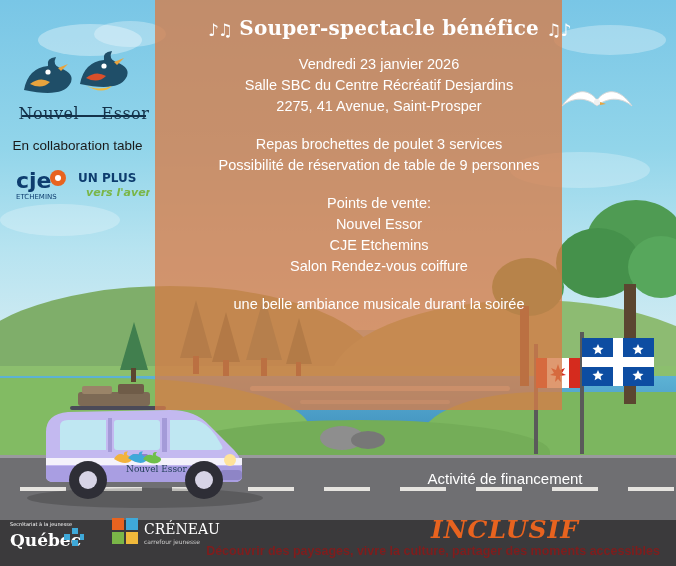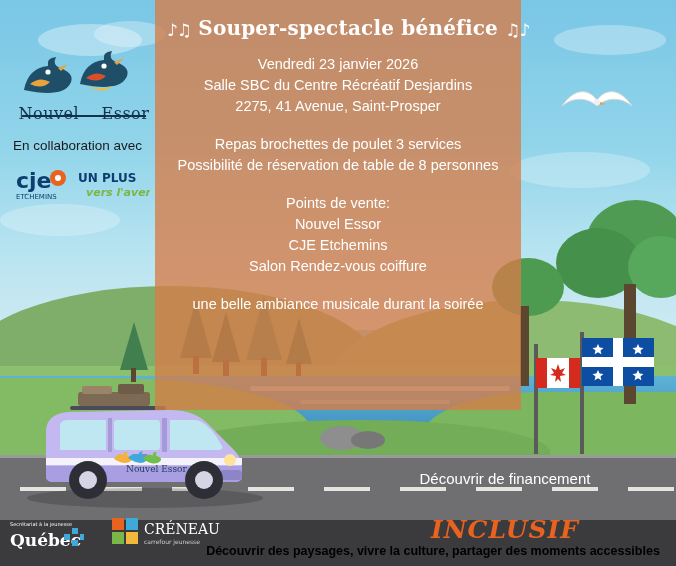--- a/index.html
+++ b/index.html
@@ -137,20 +137,21 @@
     width: 4px;
     background: #5a5a5a;
   }
 
   
   .panel {
     position: absolute;
     left: 155px; top: 0;
     width: 366px; height: 410px;
     background: rgba(214, 124, 72, 0.78);
+    padding-left: 41px;
   }
   .panel-inner {
     padding: 10px 12px 0 12px;
     text-align: center;
     color: #ffffff;
   }
   .title {
     font-family: "DejaVu Serif", serif;
     font-weight: bold;
     font-size: 20px;
@@ -256,21 +257,21 @@
     font-style: italic;
     font-weight: bold;
     font-size: 25px;
     letter-spacing: 1px;
   }
   .tagline {
     position: absolute;
     left: 196px; top: 544px;
     width: 474px;
     text-align: center;
-    color: #000000;
+    color: #7f1d1d;
     font-size: 12.5px;
     font-weight: bold;
   }
 </style>
 </head>
 <body>
 
 <div id="poster">
 
   <div class="sky"></div>
@@ -433,21 +434,21 @@
       <path d="M4 30 q12 8 28 2 q-10 10 -28 -2 Z" fill="#f0b93b"></path>
     </g>
     <line x1="8" y1="66" x2="132" y2="66" stroke="#14324a" stroke-width="2"></line>
   </svg>
   <div class="logo-ne-text">
     <span>Nouvel</span>
     &nbsp;&nbsp;
     <span>Essor</span>
   </div>
 
-  <div class="collab-line">En collaboration avec</div>
+  <div class="collab-line">En collaboration table</div>
 
   <svg class="cje-logo" viewBox="0 0 62 36">
     <text x="0" y="22" font-family="DejaVu Sans, sans-serif" font-size="22" font-weight="bold" fill="#0d3c6e">cje</text>
     <circle cx="42" cy="12" r="8" fill="#e8631f"></circle>
     <circle cx="42" cy="12" r="3" fill="#ffffff"></circle>
     <text x="0" y="33" font-family="DejaVu Sans, sans-serif" font-size="7" fill="#0d3c6e">ETCHEMINS</text>
   </svg>
 
   <svg class="unplus-logo" viewBox="0 0 72 34">
     <text x="0" y="14" font-family="DejaVu Sans, sans-serif" font-size="12" font-weight="bold" fill="#0d3c6e">UN PLUS</text>
@@ -462,21 +463,21 @@
         <span class="music-note">♫♪</span>
       </div>
 
       <p>Vendredi 23 janvier 2026</p>
       <p>Salle SBC du Centre Récréatif Desjardins</p>
       <p>2275, 41 Avenue, Saint-Prosper</p>
 
       <div class="gap-md"></div>
 
       <p>Repas brochettes de poulet 3 services</p>
-      <p>Possibilité de réservation de table de 8 personnes</p>
+      <p>Possibilité de réservation de table de 9 personnes</p>
 
       <div class="gap-md"></div>
 
       <p>Points de vente:</p>
       <p>Nouvel Essor</p>
       <p>CJE Etchemins</p>
       <p>Salon Rendez-vous coiffure</p>
 
       <div class="gap-md"></div>
 
@@ -499,17 +500,17 @@
     <g transform="translate(0,4)">
       <rect x="0" y="0" width="12" height="12" fill="#e8631f"></rect>
       <rect x="14" y="0" width="12" height="12" fill="#3fa9d9"></rect>
       <rect x="0" y="14" width="12" height="12" fill="#7ab648"></rect>
       <rect x="14" y="14" width="12" height="12" fill="#f0b93b"></rect>
     </g>
     <text x="32" y="20" font-family="DejaVu Serif, serif" font-size="14" fill="#ffffff">CRÉNEAU</text>
     <text x="32" y="30" font-family="DejaVu Sans, sans-serif" font-size="6" fill="#cccccc">carrefour jeunesse</text>
   </svg>
 
-  <div class="fin-title">Découvrir de financement</div>
+  <div class="fin-title">Activité de financement</div>
   <div class="inclusif">INCLUSIF</div>
   <div class="tagline">Découvrir des paysages, vivre la culture, partager des moments accessibles</div>
 
 </div>
 
 </body></html>

